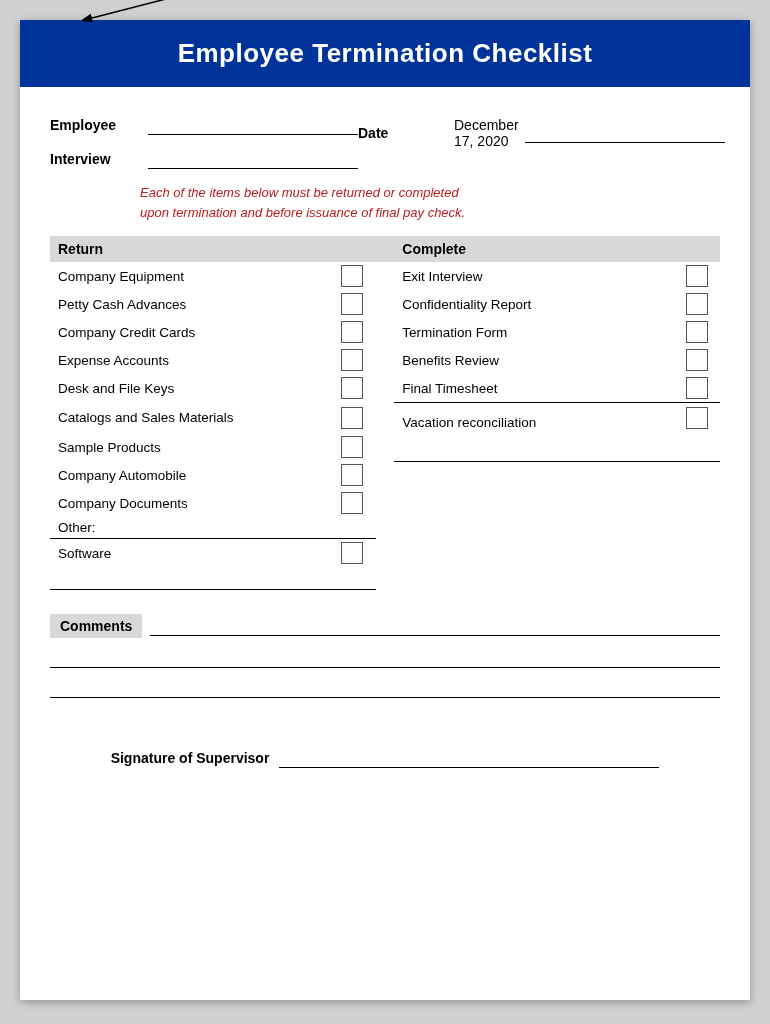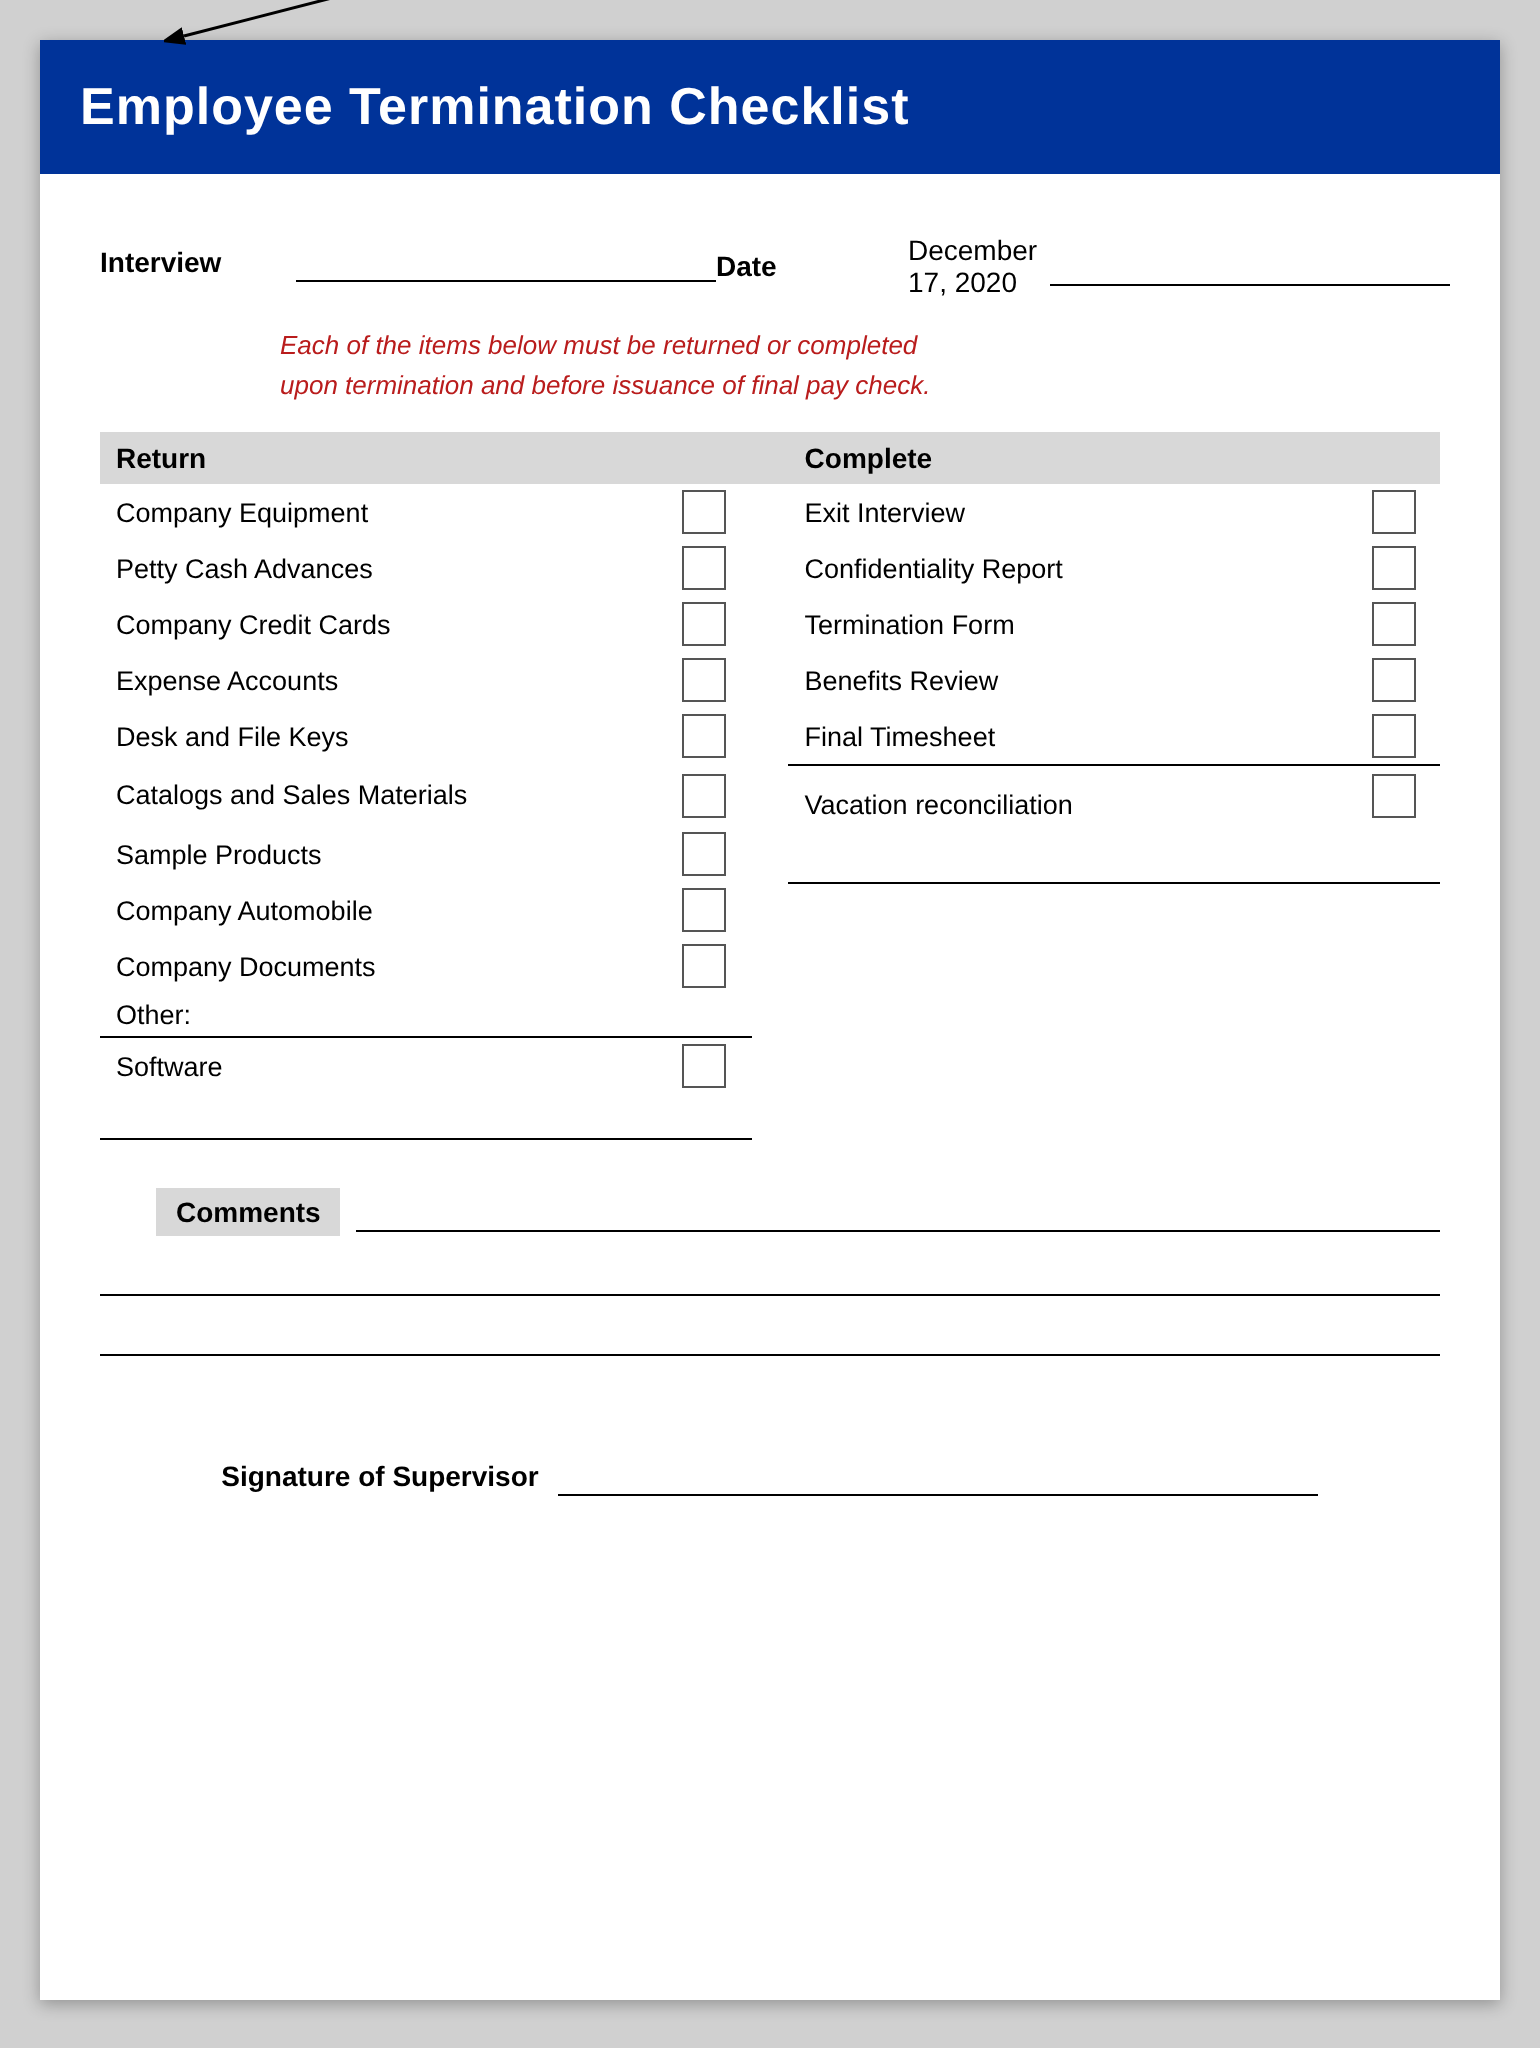--- a/index.html
+++ b/index.html
@@ -15,21 +15,21 @@
     .page {
       background: #fff;
       width: 730px;
       min-height: 980px;
       padding: 0;
       box-shadow: 0 2px 8px rgba(0,0,0,0.3);
     }
     .header {
       background: #003399;
       color: #fff;
-      text-align: left;
+      text-align: center;
       padding: 18px 20px;
       font-size: 26px;
       font-weight: bold;
       letter-spacing: 0.5px;
     }
     .content {
       padding: 10px 30px 30px 30px;
     }
     .field-label {
       font-weight: bold;
@@ -97,21 +97,20 @@
     .col-right-check { width: 40px; }
     .col-divider { width: 10px; }
     .comments-section {
       margin-top: 24px;
     }
     .comments-row {
       display: flex;
       align-items: center;
       gap: 0;
       margin-bottom: 10px;
-      margin-left: 28px;
     }
     .comments-label {
       font-weight: bold;
       font-size: 14px;
       background: #d8d8d8;
       padding: 4px 10px;
       margin-right: 8px;
     }
     .comments-line {
       flex: 1;
@@ -179,20 +178,24 @@
 
         <svg class="svg-arrow" width="120" height="40">
           <defs>
             <marker id="arrowhead" markerWidth="8" markerHeight="6" refX="0" refY="3" orient="auto">
               <polygon points="0 0, 8 3, 0 6" fill="#000"></polygon>
             </marker>
           </defs>
           <line x1="115" y1="5" x2="10" y2="32" stroke="#000" stroke-width="1.5" marker-end="url(#arrowhead)"></line>
         </svg>
 
+        <div class="employee-row">
+          <span class="field-label">Employee</span>
+          <span class="field-line" style="width:210px;"></span>
+        </div>
         <div class="dept-row">
           <span class="field-label">Interview</span>
           <span class="field-line" style="width:210px;"></span>
         </div>
       </div>
 
       <div class="right-fields">
         <span class="field-label">Date</span>
         <span class="date-value">December 17, 2020</span>
         <span class="field-line" style="width:120px;"></span>

